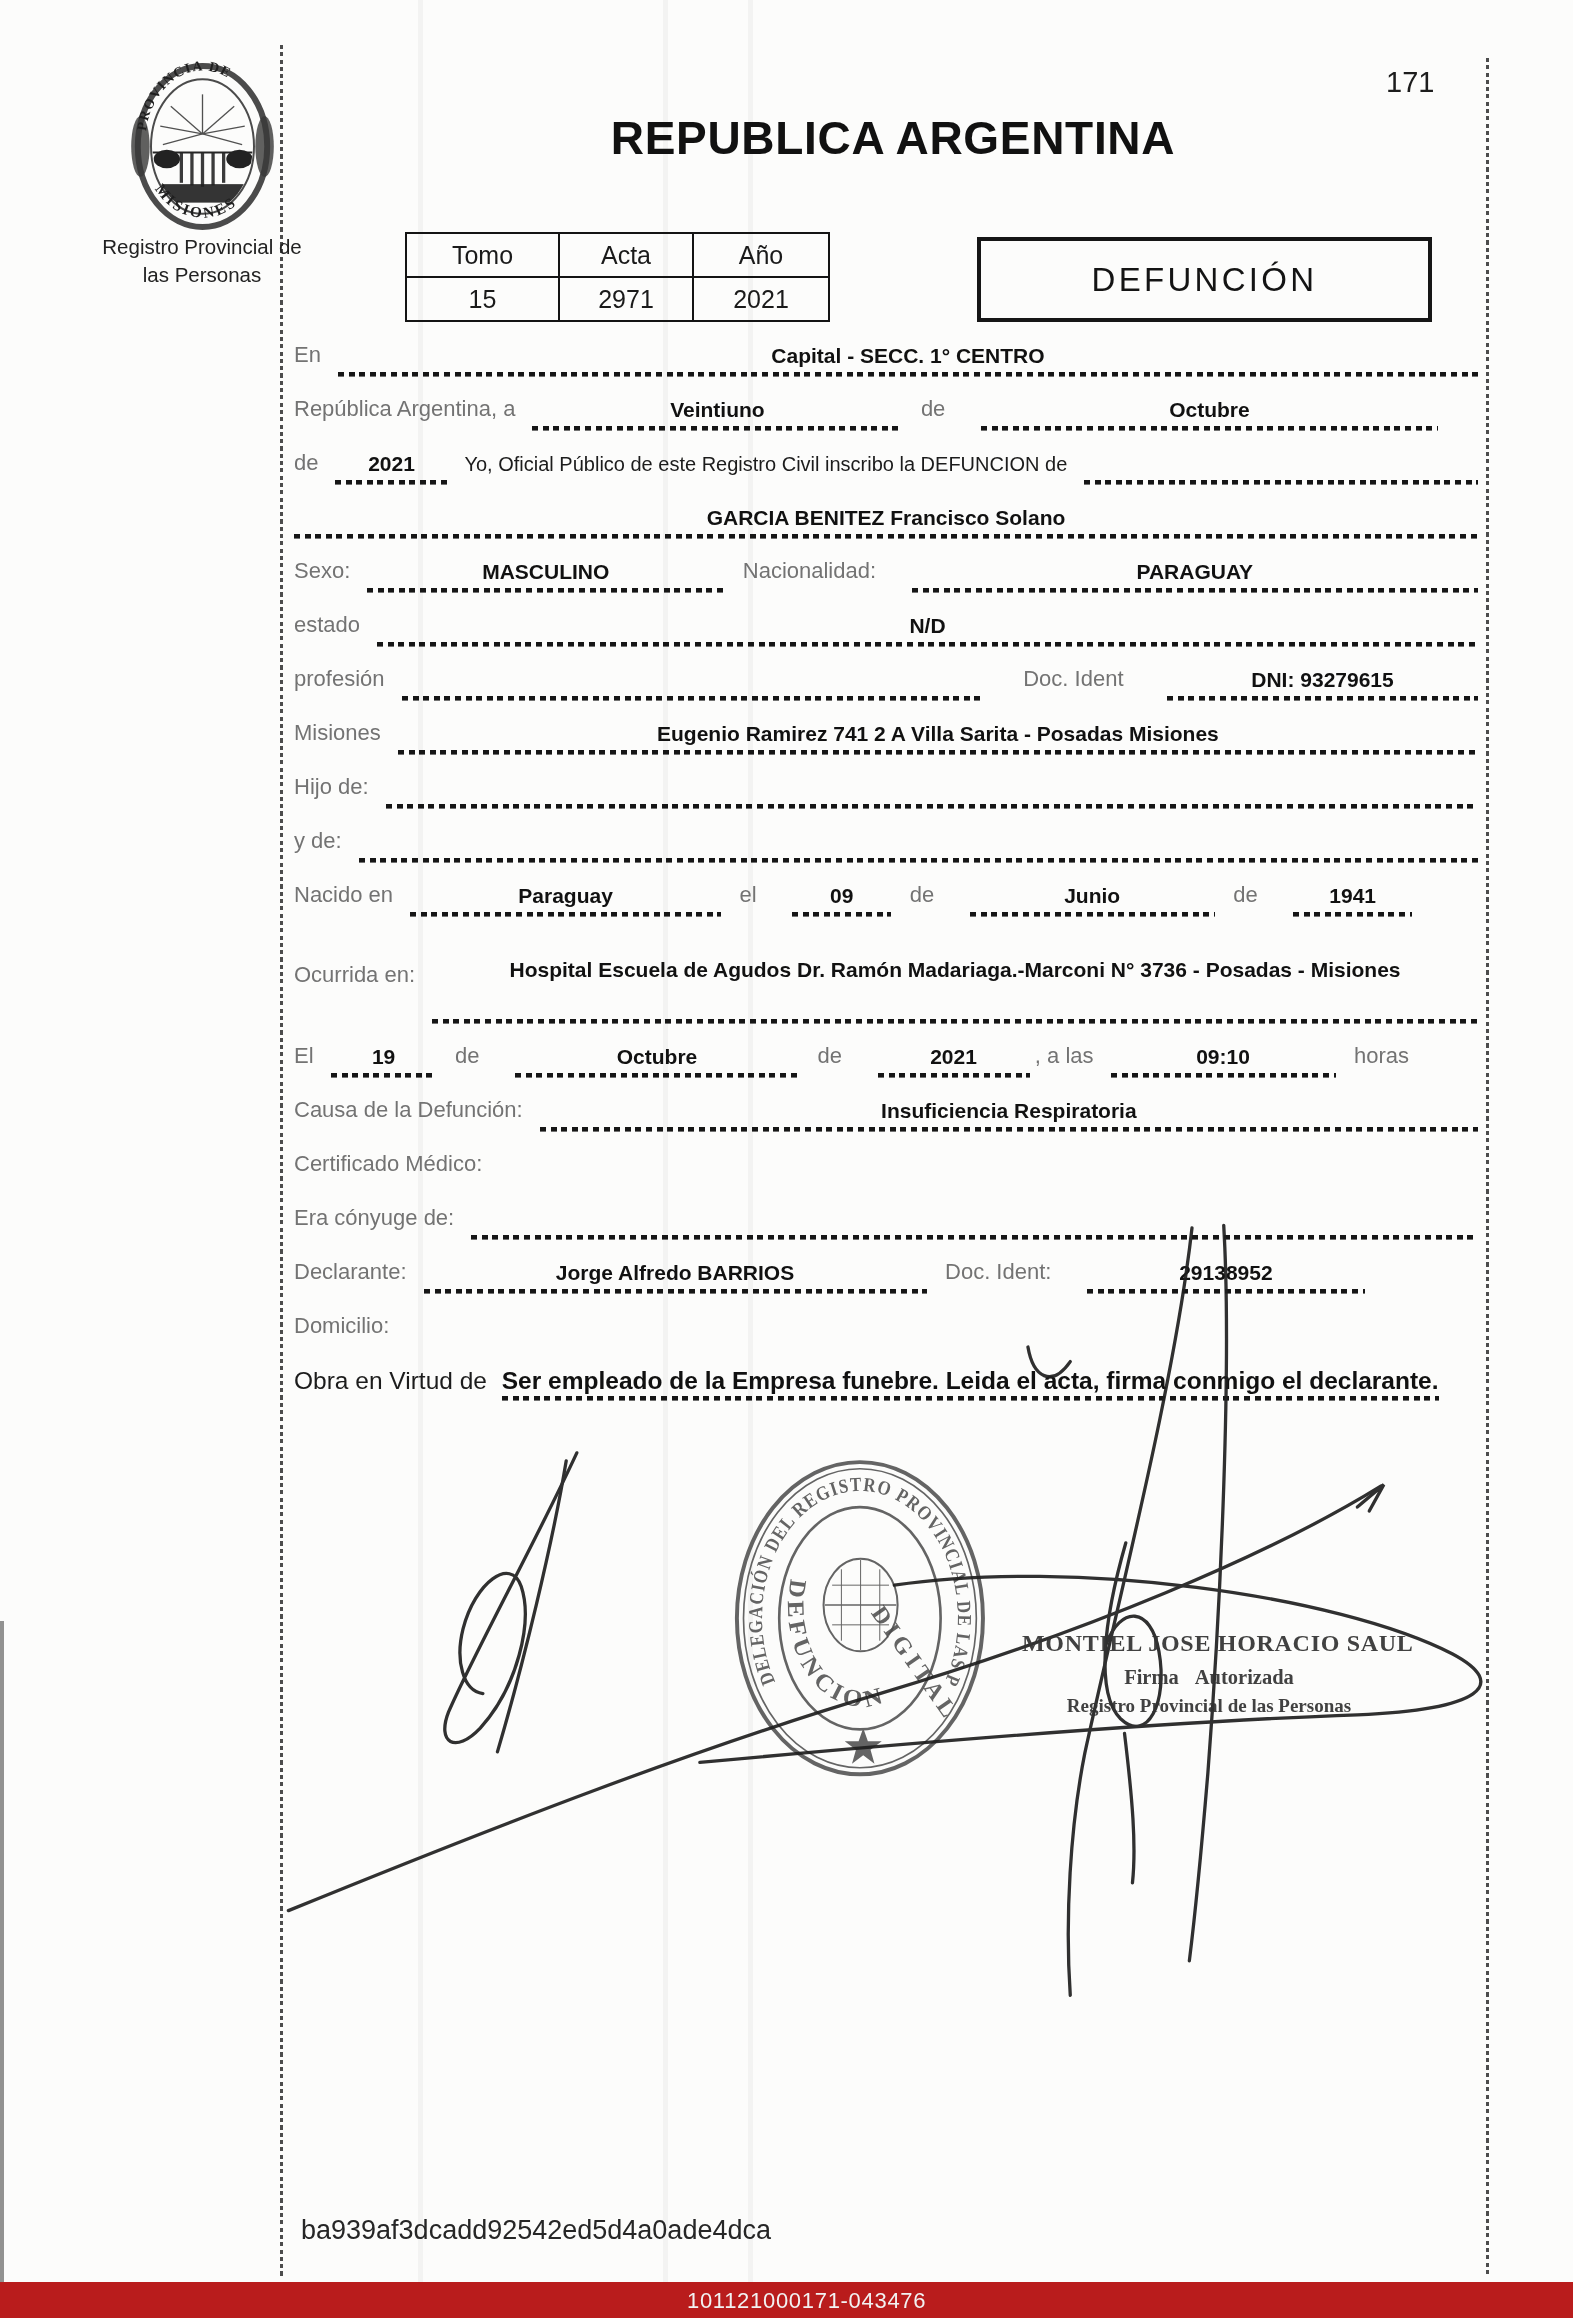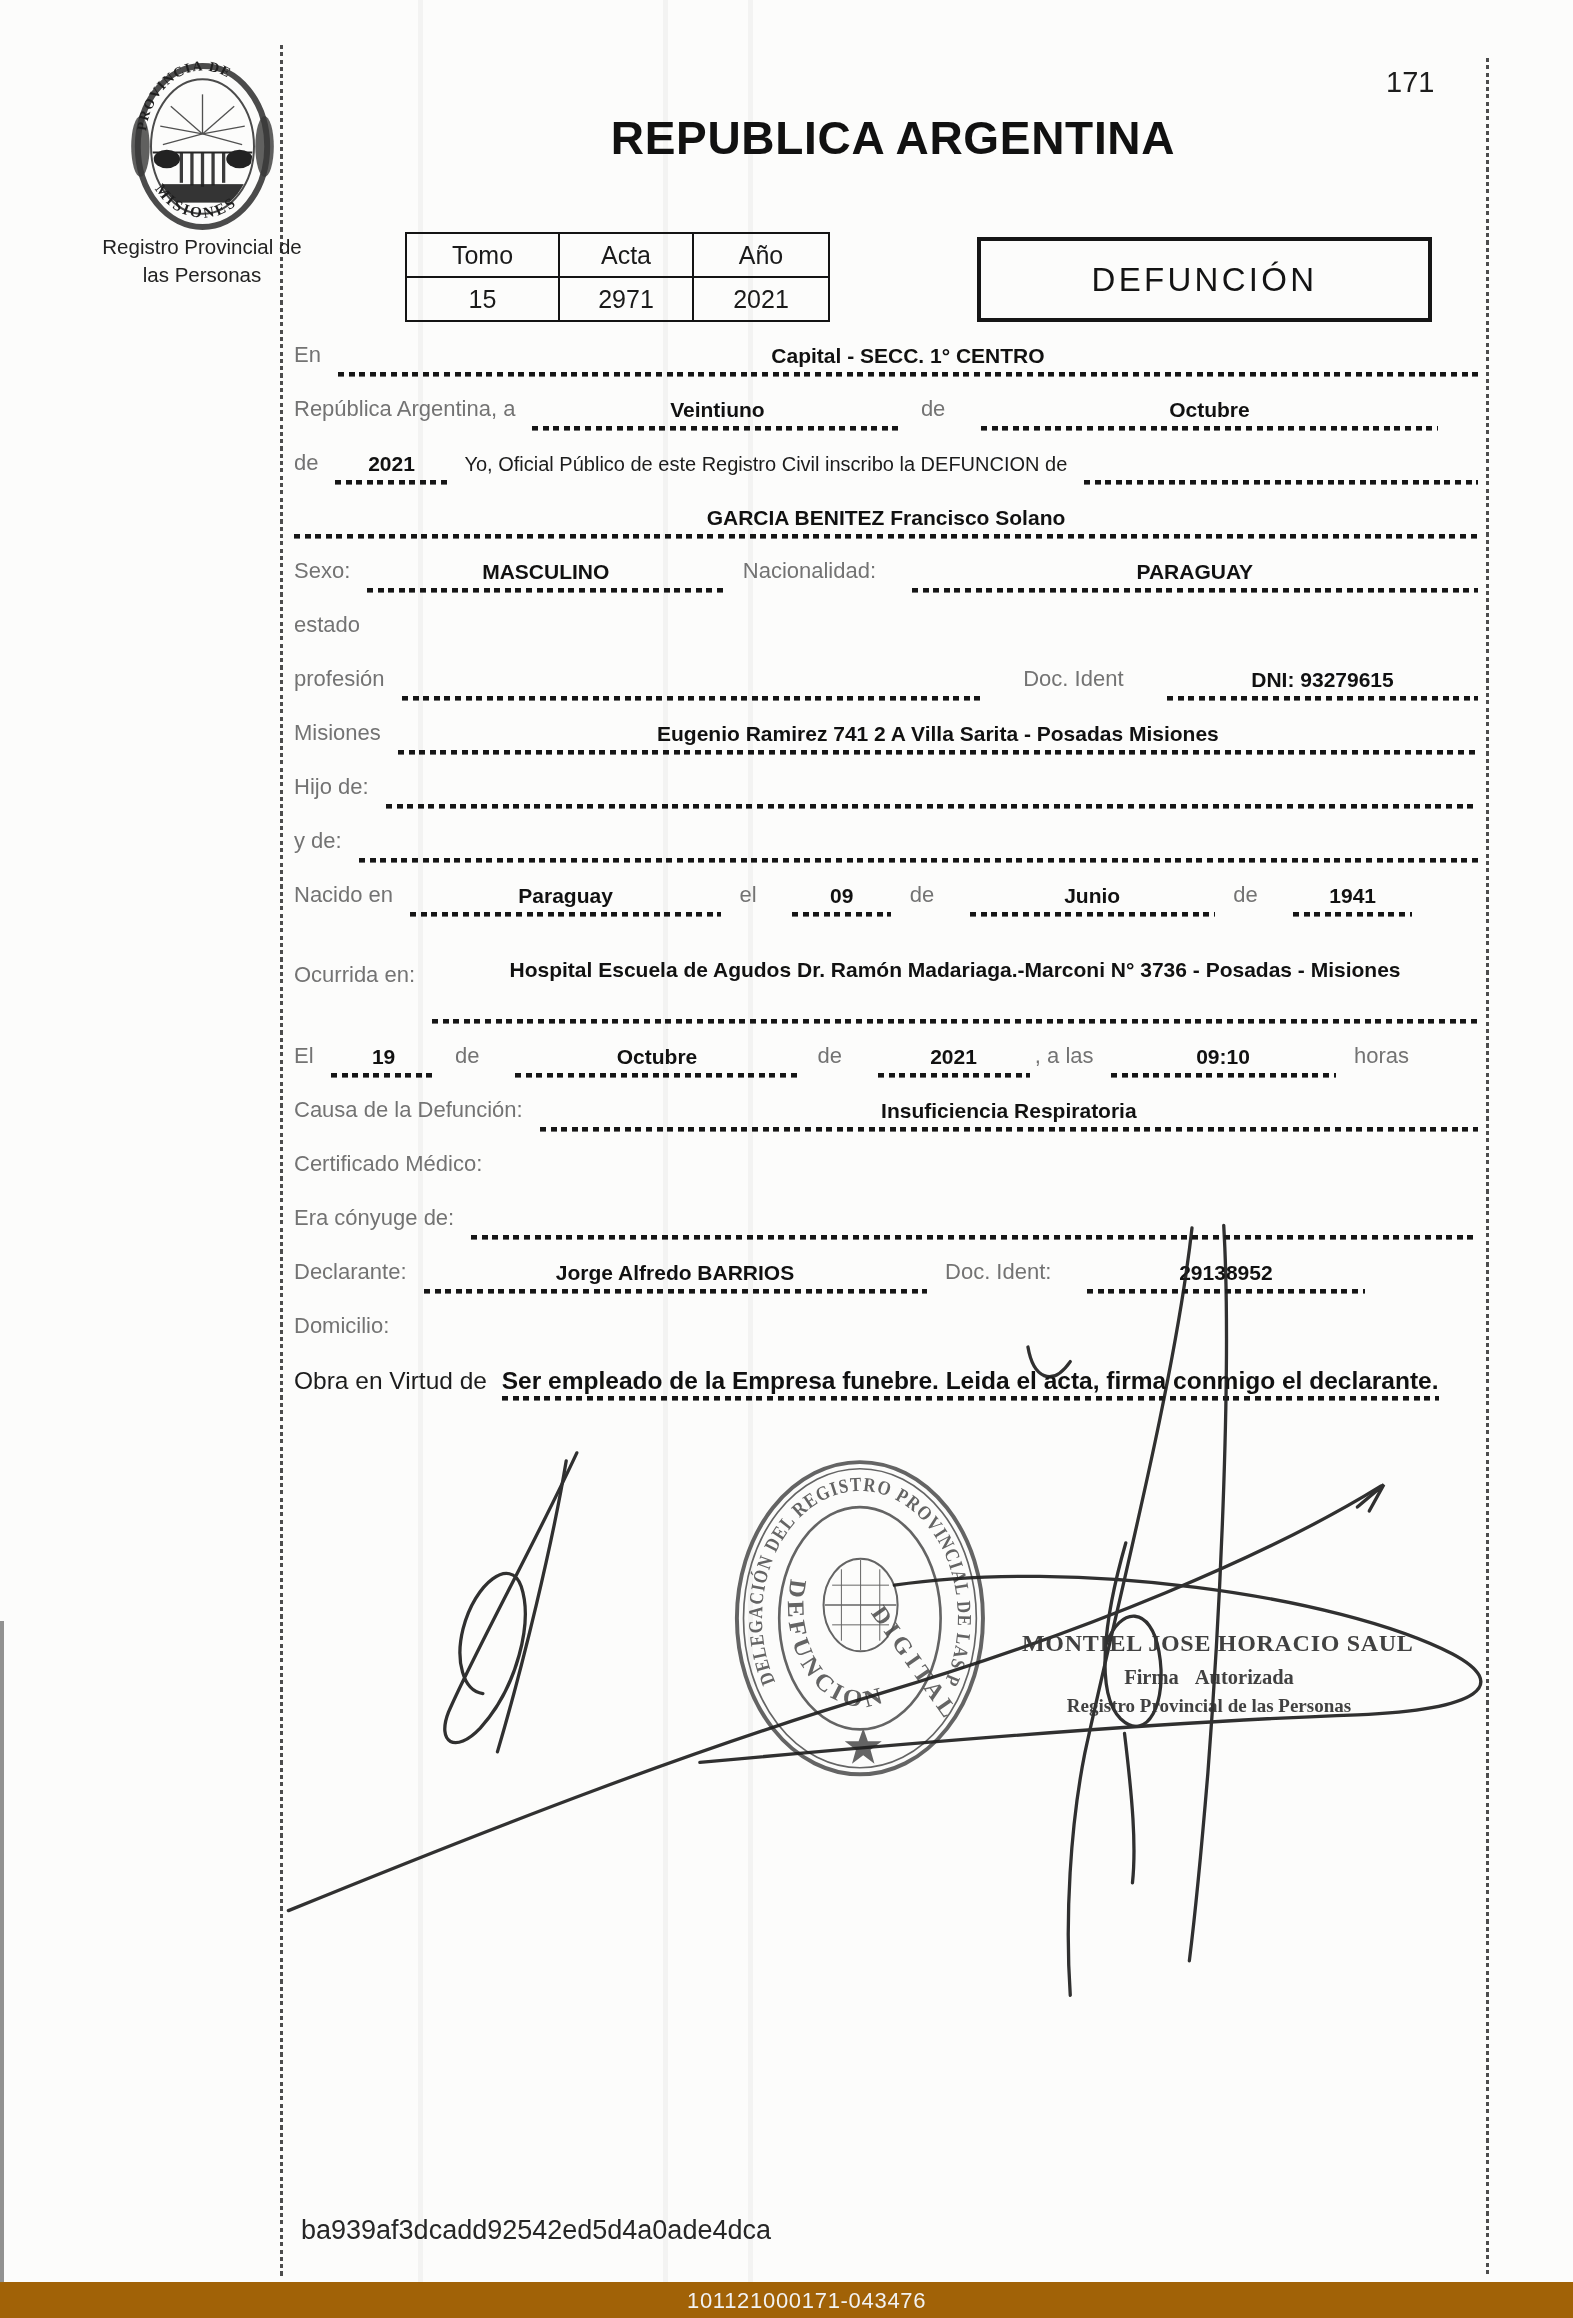--- a/index.html
+++ b/index.html
@@ -51,21 +51,21 @@
   .para{font-size:24.5px;line-height:50px;margin-top:2.6px;}
   .para .plbl{color:#1c1c1c;}
   .para .pval{
     font-weight:bold;color:#111;padding-bottom:6.6px;margin-left:8px;
     background-image:repeating-linear-gradient(to right,#161616 0 6px,transparent 6px 10.6px);
     background-size:100% 4.6px;background-repeat:no-repeat;background-position:0 100%;
     -webkit-box-decoration-break:clone;box-decoration-break:clone;
   }
   
   .hash-line{position:absolute;left:301px;top:2215px;font-size:27px;color:#262626;}
-  .footer-bar{position:absolute;left:0;top:2282px;width:1573px;height:37px;background:#a16207;
+  .footer-bar{position:absolute;left:0;top:2282px;width:1573px;height:37px;background:#b91c1c;
     display:flex;align-items:center;}
   .footer-code{color:#f2f2f2;font-size:22px;letter-spacing:0.7px;margin-left:687px;}
   .overlay{position:absolute;left:0;top:0;pointer-events:none;}
 </style>
 </head>
 <body>
 
 <div class="streak" style="left:418px"></div>
 <div class="streak" style="left:663px"></div>
 <div class="streak" style="left:748px"></div>
@@ -171,20 +171,21 @@
 
   <div class="row">
     <span class="lbl">Sexo:</span>
     <span class="field w540">MASCULINO</span>
     <span class="lbl mid">Nacionalidad:</span>
     <span class="field grow">PARAGUAY</span>
   </div>
 
   <div class="row">
     <span class="lbl">estado</span>
+    <span class="field grow">N/D</span>
   </div>
 
   <div class="row">
     <span class="lbl">profesión</span>
     <span class="field grow"></span>
     <span class="lbl" style="margin:0 26.5px 0 40px">Doc. Ident</span>
     <span class="field w470">DNI: 93279615</span>
   </div>
 
   <div class="row">

